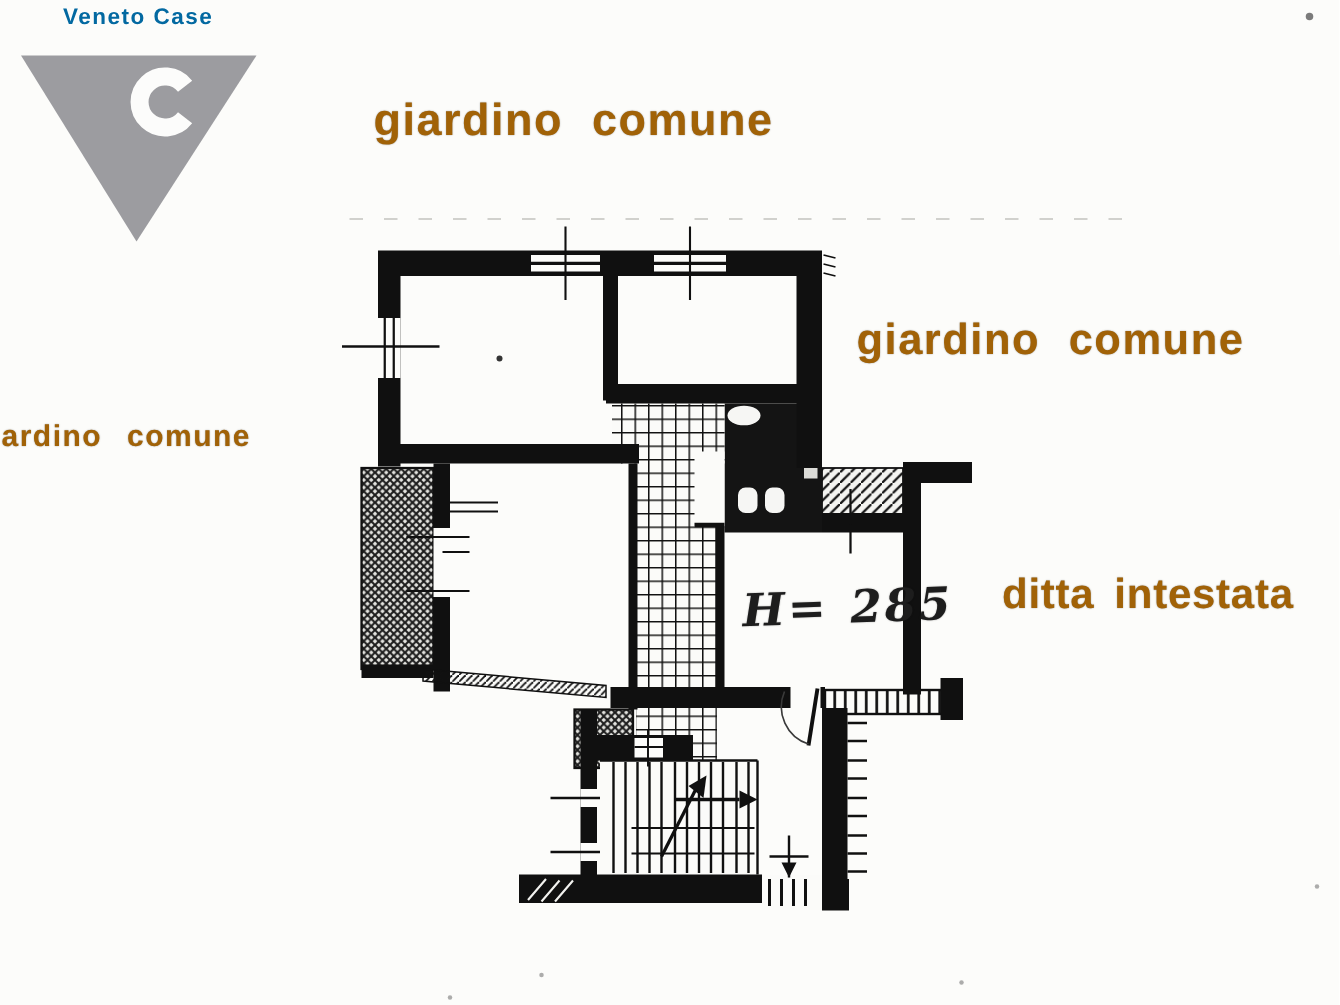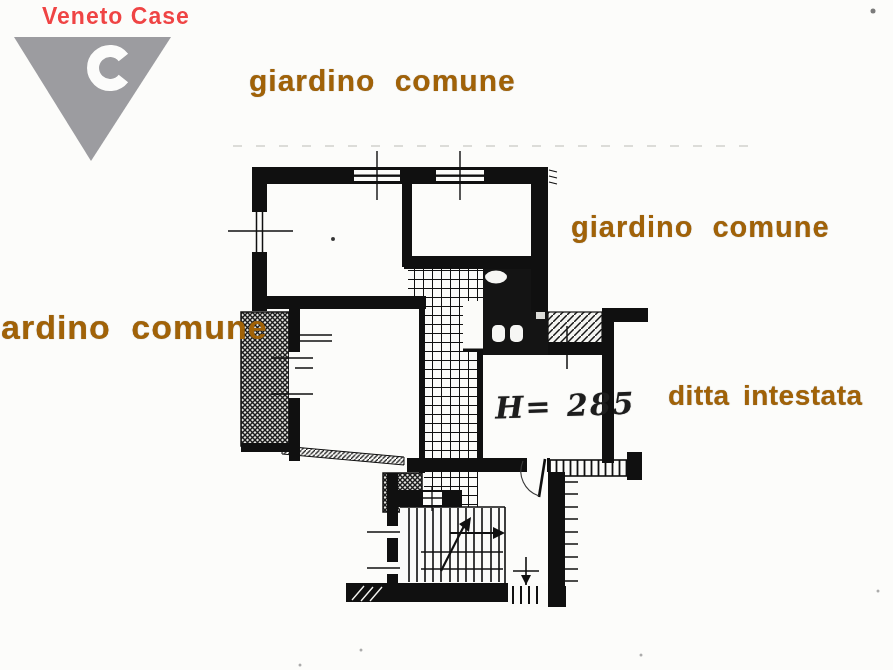--- a/index.html
+++ b/index.html
@@ -8,31 +8,31 @@
     background:#fcfcfa;font-family:"Liberation Sans",sans-serif;
   }
   .plan-label{
     position:absolute;font-weight:700;color:#a16207;white-space:nowrap;
     letter-spacing:1px;word-spacing:10px;
     text-shadow:0 0 1px rgba(25,25,25,.45);
     font-family:"Liberation Sans",sans-serif;
   }
   .lbl-garden-top{left:249px;top:64px;font-size:30px;}
   .lbl-garden-right{left:571px;top:211px;font-size:29px;}
-  .lbl-garden-left{left:1px;top:280px;font-size:34px;margin-top:28px;}
+  .lbl-garden-left{left:1px;top:280px;font-size:20px;}
   .lbl-owner{left:668px;top:380px;font-size:28px;letter-spacing:.5px;word-spacing:5px;}
   .lbl-height{
     left:495px;top:388px;font-size:30px;font-family:"DejaVu Serif",serif;
     font-style:italic;font-weight:700;transform:rotate(-2deg);letter-spacing:2px;
     color:#1d1d1d;word-spacing:2px;
   }
   .watermark{position:absolute;left:0;top:0;width:200px;height:175px;}
   .watermark .brand{
-    position:absolute;left:42px;top:3px;font-size:23px;font-weight:700;
-    color:#ef4444;letter-spacing:1px;white-space:nowrap;
+    position:absolute;left:42px;top:3px;font-size:15px;font-weight:700;
+    color:#0369a1;letter-spacing:1px;white-space:nowrap;
     text-shadow:0 0 2px rgba(255,255,255,.9);
   }
   .plan-svg{position:absolute;left:0;top:0;}
 </style>
 </head>
 <body>
 
 <div class="stage">
 
   <div class="watermark">

